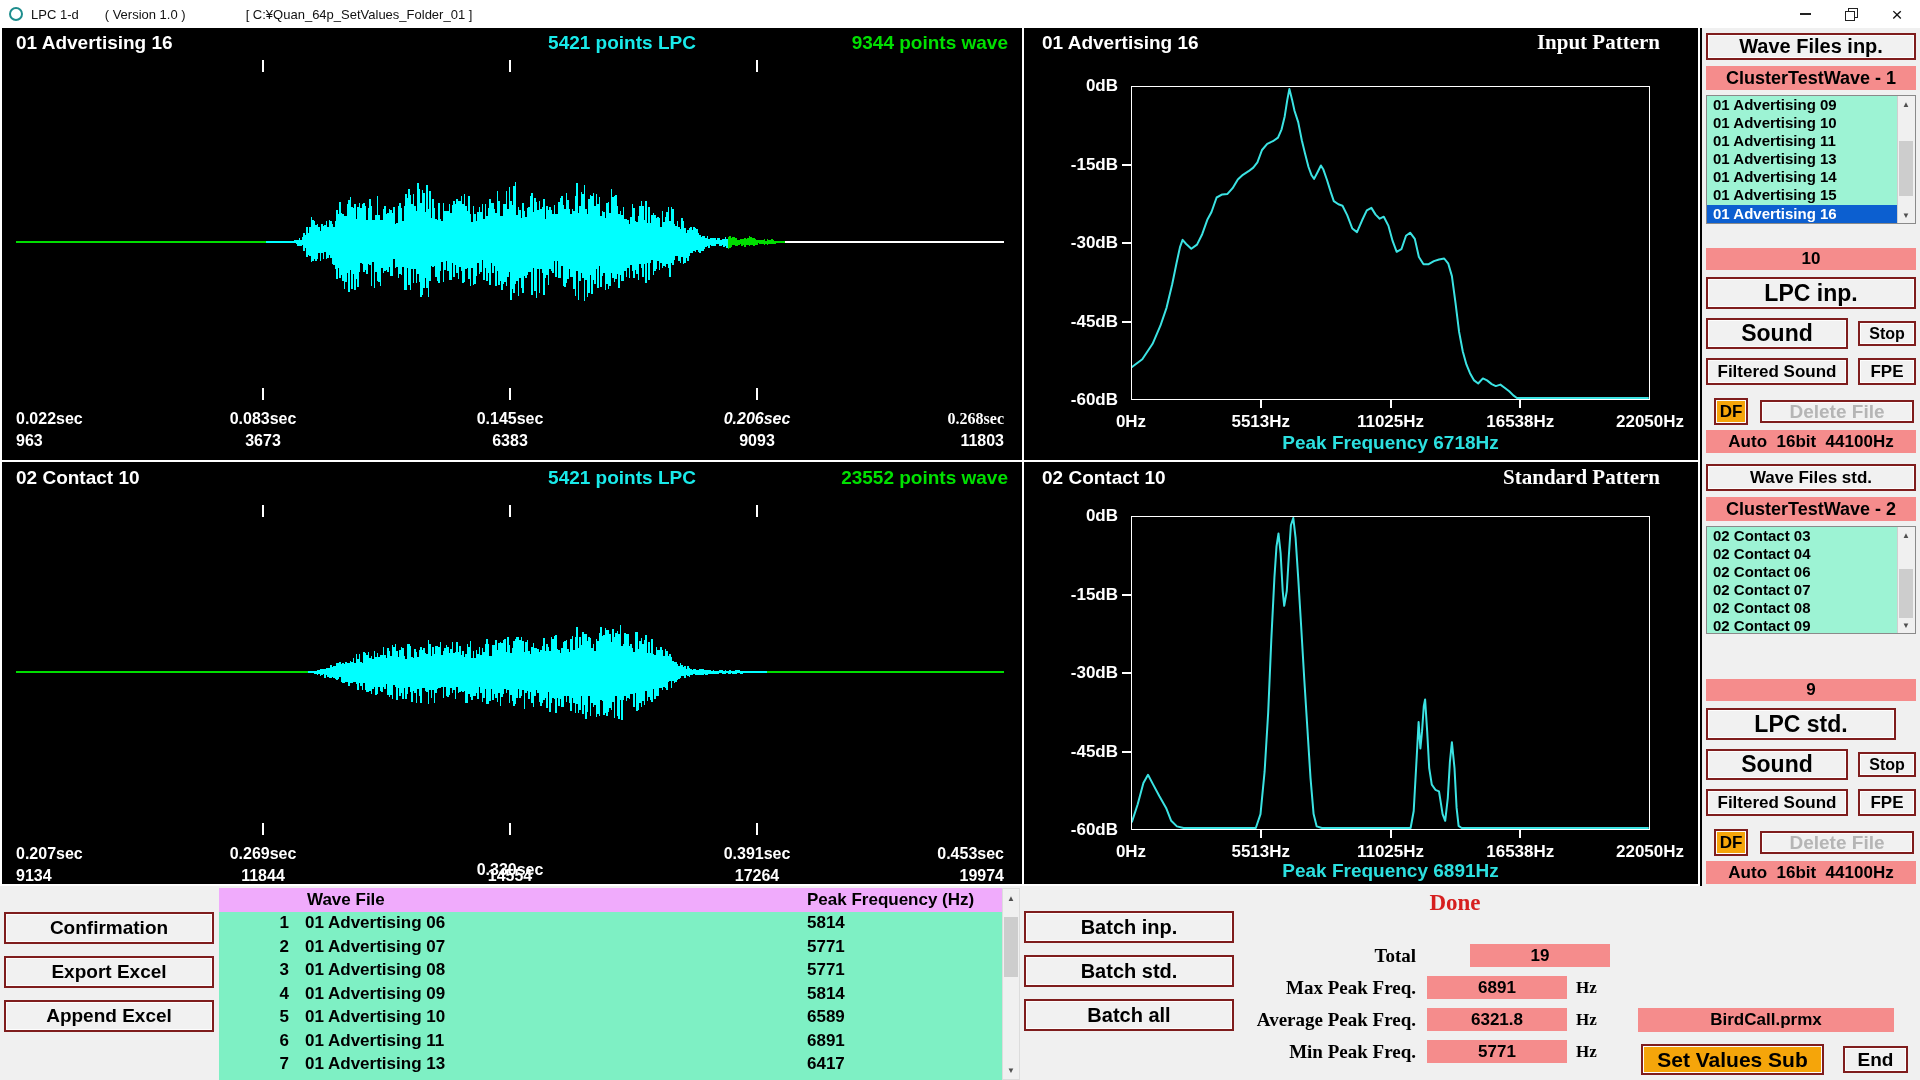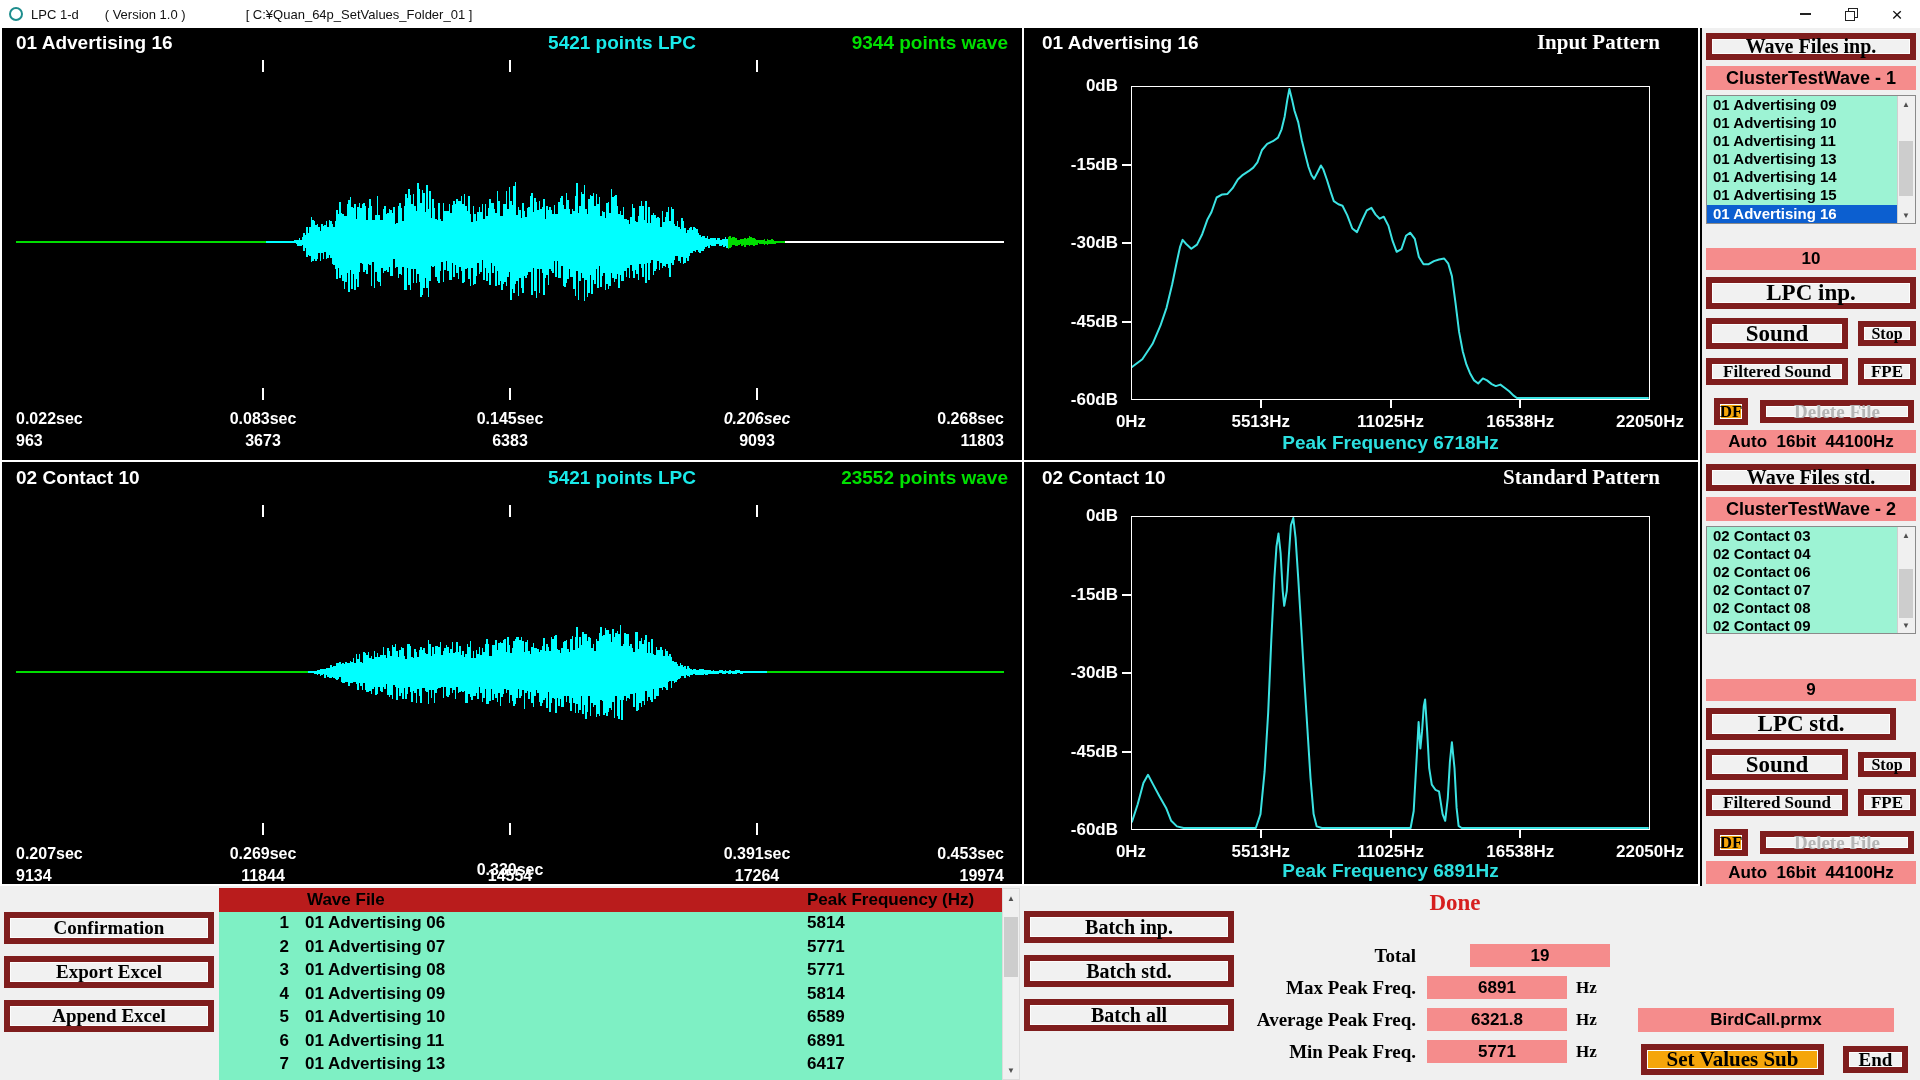--- a/index.html
+++ b/index.html
@@ -29,38 +29,38 @@
   .plot-wrap{position:absolute;}
   .tick{position:absolute;width:2px;height:12px;background:#fff;}
   .axis-label{position:absolute;font:bold 16px "Liberation Sans",sans-serif;color:#fff;white-space:nowrap;}
   .spec-box{position:absolute;border:1px solid #fff;box-sizing:border-box;background:#000;}
   .dash{position:absolute;background:#fff;}
   .db-label{position:absolute;font:bold 17px "Liberation Sans",sans-serif;color:#fff;text-align:right;width:86px;}
   .peak-lab{position:absolute;font:bold 19px "Liberation Sans",sans-serif;color:#2ce0e0;text-align:center;}
   
   .sidebar{position:absolute;left:1702px;top:28px;width:218px;height:858px;background:#f0f0f0;}
   .bottom{position:absolute;left:0;top:886px;width:1920px;height:194px;background:#f0f0f0;}
-  .btn{position:absolute;background:#f1f1f1;border:6px solid #7f1d1d;box-sizing:border-box;
+  .btn{position:absolute;background:#f1f1f1;border:2px solid #7f1d1d;box-sizing:border-box;
        box-shadow:inset 0 0 0 1px #fdfdfd;display:flex;align-items:center;justify-content:center;
-       font-family:Liberation Serif, serif;font-weight:bold;color:#000;cursor:default;white-space:pre;}
+       font-family:Liberation Sans, sans-serif;font-weight:bold;color:#000;cursor:default;white-space:pre;}
   .btn.disabled{color:#b5b5b5;}
   .btn.orange{background:#f5a50a;}
   .pinkbar{position:absolute;background:#f58c8c;display:flex;align-items:center;justify-content:center;
            font:bold 17px "Liberation Sans",sans-serif;color:#000;white-space:pre;}
   .listbox{position:absolute;background:#9df3d4;border:1px solid #8a8a8a;box-sizing:border-box;overflow:hidden;}
   .fl-item{height:18.1px;line-height:18px;padding-left:6px;font:bold 15px "Liberation Sans",sans-serif;
            color:#000;white-space:nowrap;}
   .fl-item.sel{background:#0c5fd0;color:#fff;}
   .sb{position:absolute;right:0;top:0;width:17px;height:100%;background:#f0f0f0;border-left:1px solid #cfcfcf;}
   .sb-arrow{position:absolute;left:0;width:16px;height:16px;display:flex;align-items:center;justify-content:center;
             color:#505050;font-size:8px;}
   .sb-thumb{position:absolute;left:1px;width:14px;background:#cdcdcd;}
   
   .rtable{position:absolute;left:219px;top:2px;width:783px;height:192px;background:#7ef0c4;overflow:hidden;}
-  .rt-head{position:absolute;left:0;top:0;width:100%;height:24px;background:#b91c1c;}
+  .rt-head{position:absolute;left:0;top:0;width:100%;height:24px;background:#f0abfc;}
   .rt-head span{position:absolute;font:bold 17px "Liberation Sans",sans-serif;color:#000;top:2px;}
   .trow{position:absolute;left:0;width:100%;height:23.5px;font:bold 17px "Liberation Sans",sans-serif;color:#000;}
   .trow span{position:absolute;top:1px;white-space:nowrap;}
   .stat-label{position:absolute;font:bold 19px "Liberation Serif",serif;color:#000;text-align:right;width:236px;white-space:nowrap;}
   .stat-unit{position:absolute;font:bold 17px "Liberation Serif",serif;color:#000;}
   .done{position:absolute;left:1355px;top:4px;width:200px;text-align:center;
         font:bold 23px "Liberation Serif",serif;color:#d61f1f;}
 </style>
 </head>
 <body>
@@ -107,21 +107,21 @@
     <div class="tick" style="left: 246px; top: 0px;"></div>
         <div class="tick" style="left: 246px; top: 328px;"></div>
         <div class="tick" style="left: 493px; top: 0px;"></div>
         <div class="tick" style="left: 493px; top: 328px;"></div>
         <div class="tick" style="left: 740px; top: 0px;"></div>
         <div class="tick" style="left: 740px; top: 328px;"></div>
         <span class="axis-label" style="top: 350px; left: 0px;">0.022sec</span>
         <span class="axis-label" style="top: 350px; left: 247px; transform: translateX(-50%);">0.083sec</span>
         <span class="axis-label" style="top: 350px; left: 494px; transform: translateX(-50%);">0.145sec</span>
         <span class="axis-label" style="top: 350px; left: 741px; transform: translateX(-50%); font-style: italic;">0.206sec</span>
-        <span class="axis-label" style="top: 350px; right: 0px;">0.268sec</span>
+        <span class="axis-label" style="top: 350px; right: 0px; font-family: Liberation Serif, serif;">0.268sec</span>
         <span class="axis-label" style="top: 372px; left: 0px;">963</span>
         <span class="axis-label" style="top: 372px; left: 247px; transform: translateX(-50%);">3673</span>
         <span class="axis-label" style="top: 372px; left: 494px; transform: translateX(-50%);">6383</span>
         <span class="axis-label" style="top: 372px; left: 741px; transform: translateX(-50%);">9093</span>
         <span class="axis-label" style="top: 372px; right: 0px;">11803</span>
       </div>
   </div>
 
   <div class="panel" id="wavePanel2" style="left:2px;top:462px;width:1020px;height:424px">
     <span class="p-title" style="left:14px;top:5px">02 Contact 10</span>
@@ -226,21 +226,21 @@
     <div class="pinkbar" style="left:4px;top:220px;width:210px;height:22px">10</div>
     <div class="btn" style="left:4px;top:249px;width:210px;height:32px;font-size:23px">LPC inp.</div>
     <div class="btn" style="left:4px;top:290px;width:142px;height:31px;font-size:23px">Sound</div>
     <div class="btn" style="left:156px;top:293px;width:58px;height:25px;font-size:16px">Stop</div>
     <div class="btn" style="left:4px;top:330px;width:142px;height:27px;font-size:17px">Filtered Sound</div>
     <div class="btn" style="left:156px;top:330px;width:58px;height:27px;font-size:17px">FPE</div>
     <div class="btn orange" style="left:12px;top:370px;width:34px;height:27px;font-size:17px">DF</div>
     <div class="btn disabled" style="left:58px;top:372px;width:154px;height:23px;font-size:19px">Delete File</div>
     <div class="pinkbar" style="left:4px;top:402px;width:210px;height:23px">Auto&nbsp;&nbsp;16bit&nbsp;&nbsp;44100Hz</div>
 
-    <div class="btn" style="left:4px;top:436px;width:210px;height:27px;font-size:20px">Wave Files std.</div>
+    <div class="btn" style="left:4px;top:436px;width:210px;height:27px;font-size:17px">Wave Files std.</div>
     <div class="pinkbar" style="left:4px;top:469px;width:210px;height:24px;font-size:18px">ClusterTestWave - 2</div>
     <div class="listbox" id="fileList2" style="left:4px;top:498px;width:210px;height:108px">
         <div class="fl-item">02 Contact 03</div>
         <div class="fl-item">02 Contact 04</div>
         <div class="fl-item">02 Contact 06</div>
         <div class="fl-item">02 Contact 07</div>
         <div class="fl-item">02 Contact 08</div>
         <div class="fl-item">02 Contact 09</div>
         <div class="fl-item sel">02 Contact 10</div>
         <div class="sb">

